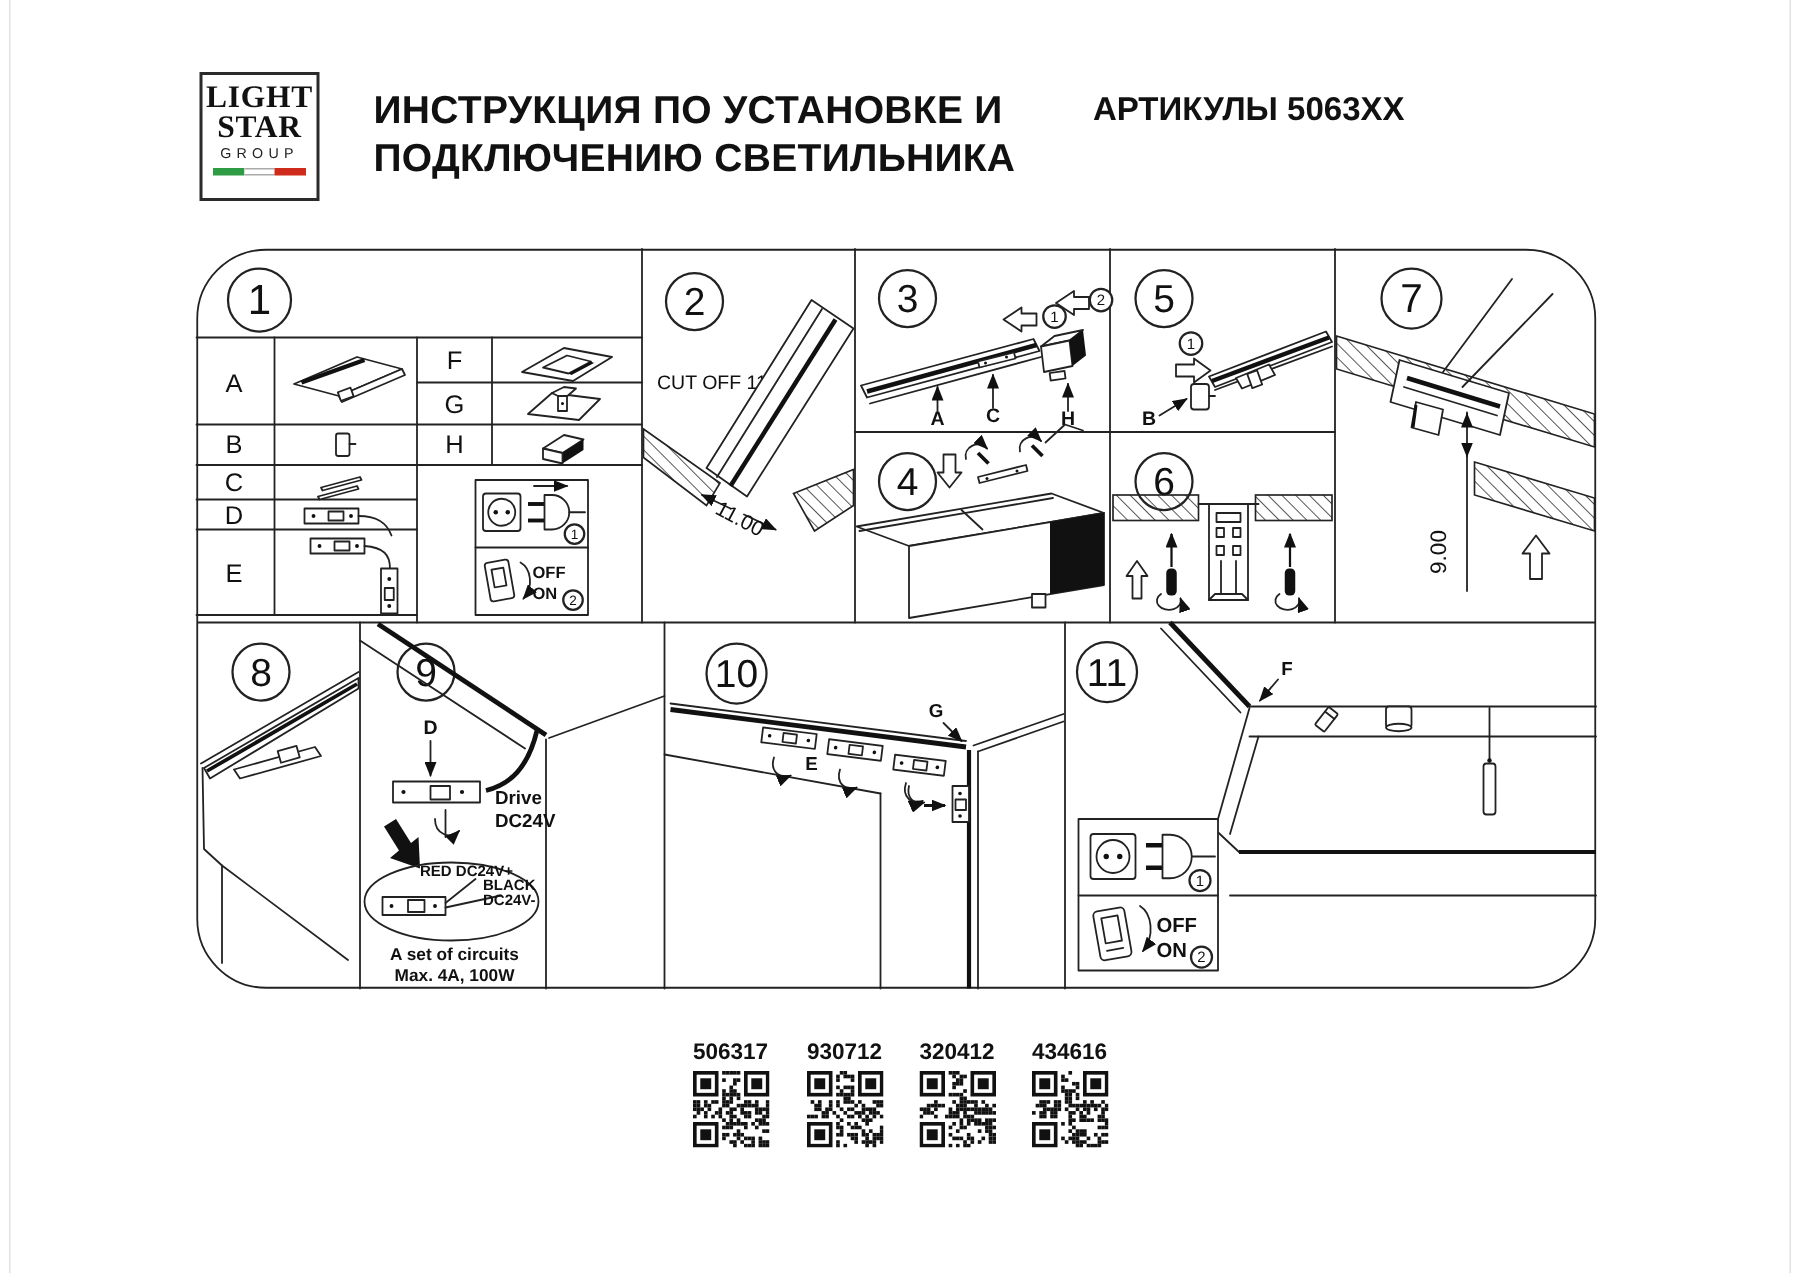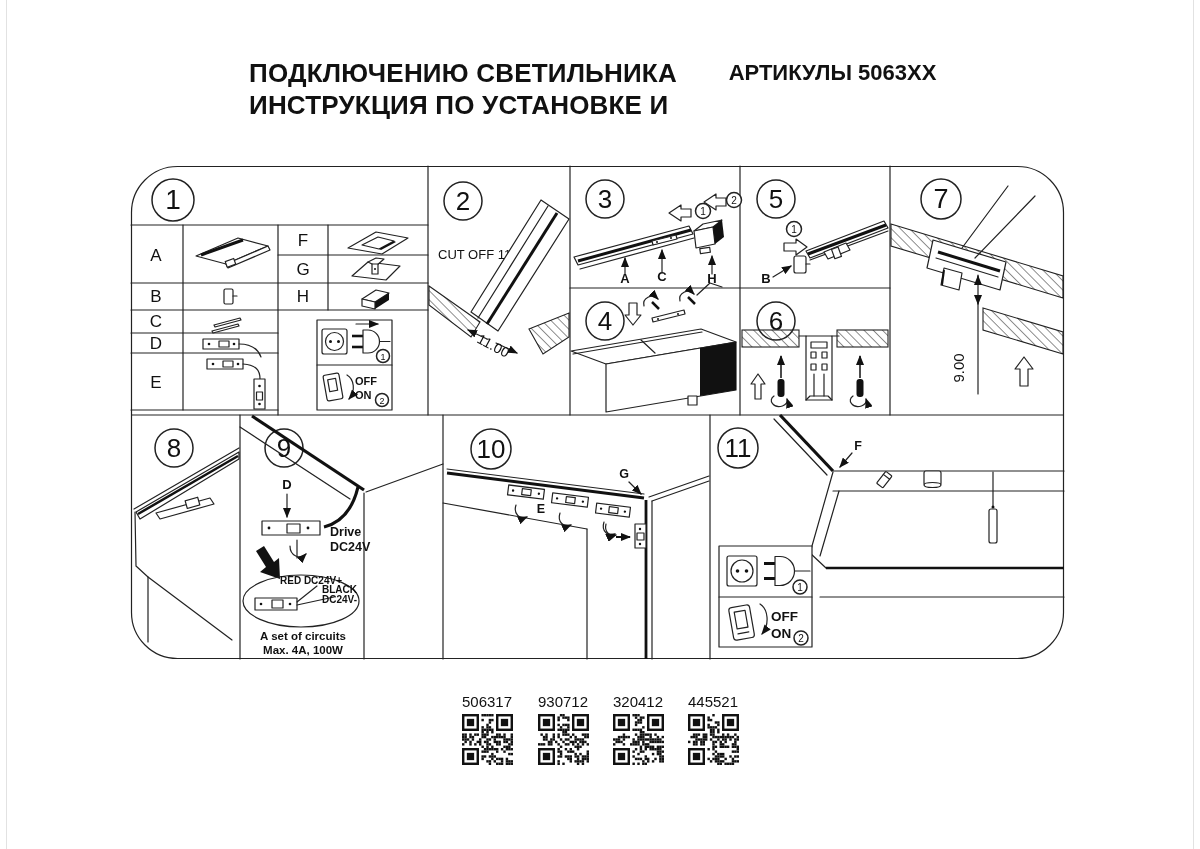--- a/index.html
+++ b/index.html
@@ -23,33 +23,43 @@
   .ln{stroke:#222;stroke-width:1.2;fill:none;stroke-linecap:round;stroke-linejoin:round;}
   .fw{fill:#fff;stroke:#222;stroke-width:1.2;stroke-linejoin:round;}
   .fd{fill:#111;stroke:none;}
   .tk{stroke:#111;fill:none;stroke-linecap:butt;}
   text{font-family:"Liberation Sans",sans-serif;}
   .tx{fill:#111;font-weight:700;}
   .tn{fill:#111;font-weight:400;}
   .stc{fill:#fff;stroke:#222;stroke-width:1.5;}
   
   .qr-item{position:absolute;top:693px;width:64px;text-align:center;}
-  .qr-label{font-size:15px;font-weight:400;margin-bottom:4px;}
+  .qr-label{font-size:15px;font-weight:700;margin-bottom:4px;}
   .qr-code{width:51px;height:51px;margin:0 auto;}
 </style>
 </head>
 <body>
 
 <div class="page">
   <div class="page-edge" style="left:6px"></div>
   <div class="page-edge" style="right:6px"></div>
 
+  <div class="logo">
+    <div class="logo-l1">LIGHT</div>
+    <div class="logo-l2">STAR</div>
+    <div class="logo-l3">GROUP</div>
+    <div class="flag">
+      <span id="flag-g" style="background: rgb(46, 155, 69);"></span>
+        <span class="fw" id="flag-w" style="background: rgb(255, 255, 255);"></span>
+        <span id="flag-r" style="background: rgb(207, 43, 29);"></span>
+    </div>
+  </div>
   <div class="title">
+    <div>ИНСТРУКЦИЯ ПО УСТАНОВКЕ И</div>
     <div>ПОДКЛЮЧЕНИЮ СВЕТИЛЬНИКА</div>
-    <div>ИНСТРУКЦИЯ ПО УСТАНОВКЕ И</div>
   </div>
   <div class="series">
     <div class="s2">АРТИКУЛЫ 5063XX</div>
   </div>
 
   <svg class="main-svg" width="935" height="495" viewBox="130 165 935 495">
     <defs>
       <marker id="mA" viewBox="0 0 10 8" refX="9" refY="4" markerWidth="10" markerHeight="8" orient="auto-start-reverse" markerUnits="userSpaceOnUse">
         <path d="M0,0L10,4L0,8Z" fill="#111"></path>
       </marker>
@@ -891,21 +901,21 @@
           <rect x="4.857142857142857" y="4.857142857142857" width="7.285714285714285" height="7.285714285714285" fill="#111"></rect>
           <rect x="34" y="0" width="17" height="17" fill="#111"></rect>
           <rect x="36.42857142857142" y="2.4285714285714284" width="12.142857142857142" height="12.142857142857142" fill="#fff"></rect>
           <rect x="38.857142857142854" y="4.857142857142857" width="7.285714285714285" height="7.285714285714285" fill="#111"></rect>
           <rect x="0" y="34" width="17" height="17" fill="#111"></rect>
           <rect x="2.4285714285714284" y="36.42857142857142" width="12.142857142857142" height="12.142857142857142" fill="#fff"></rect>
           <rect x="4.857142857142857" y="38.857142857142854" width="7.285714285714285" height="7.285714285714285" fill="#111"></rect>
         </svg></div>
   </div>
   <div class="qr-item" style="left:681px">
-    <div class="qr-label">445521</div>
+    <div class="qr-label">434616</div>
     <div class="qr-code"><svg width="51" height="51" viewBox="0 0 51 51">
           <rect width="51" height="51" fill="#fff"></rect>
           <g fill="#111">
             <rect x="24.29" y="0.00" width="2.43" height="2.43"></rect>
             <rect x="19.43" y="2.43" width="2.43" height="2.43"></rect>
             <rect x="19.43" y="4.86" width="2.43" height="2.43"></rect>
             <rect x="21.86" y="4.86" width="2.43" height="2.43"></rect>
             <rect x="26.71" y="7.29" width="2.43" height="2.43"></rect>
             <rect x="29.14" y="7.29" width="2.43" height="2.43"></rect>
             <rect x="19.43" y="9.71" width="2.43" height="2.43"></rect>

